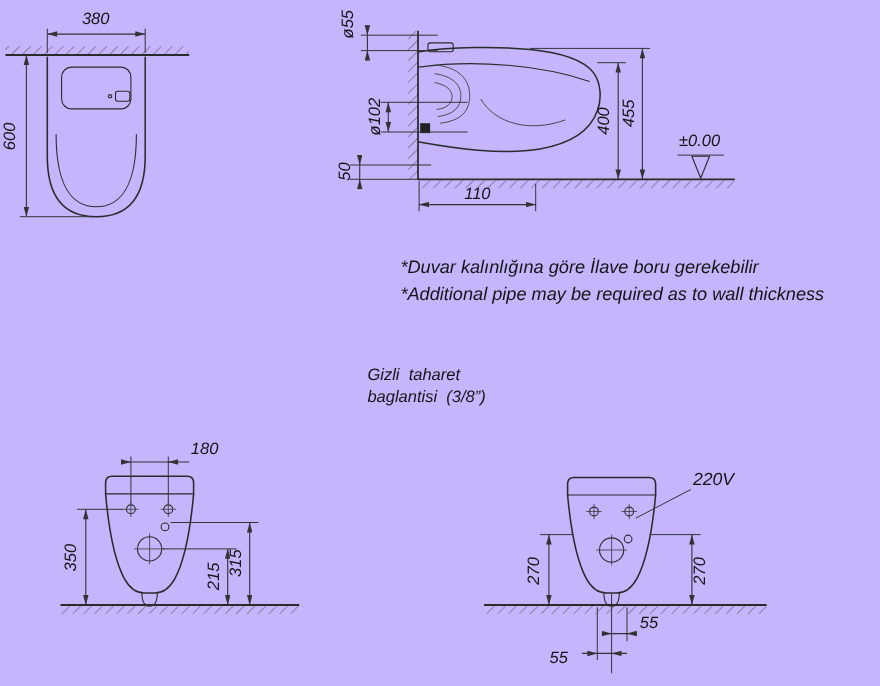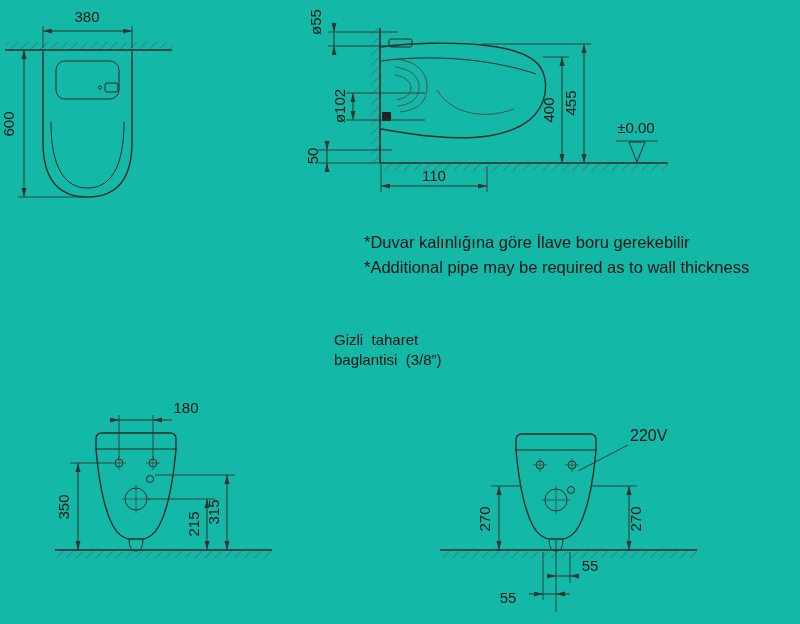--- a/index.html
+++ b/index.html
@@ -1,17 +1,17 @@
 <!DOCTYPE html>
 <html><head>
 <meta charset="utf-8">
 <style>
   html,body{margin:0;padding:0;background:#ffffff;}
-  .sheet{position:relative;width:800px;height:624px;background:#14b8a6;overflow:hidden;
-         font-family:"Liberation Sans",sans-serif;}
+  .sheet{position:relative;width:800px;height:624px;background:#c4b5fd;overflow:hidden;
+         font-family:"Liberation Sans",sans-serif;font-style:italic;}
   svg{display:block;}
   svg text{fill:#151515;font-family:"Liberation Sans",sans-serif;white-space:pre;}
   .dim{font-size:15px;}
   .lbl{font-size:16px;}
   .note{font-size:16.5px;}
   .note-sm{font-size:15px;}
   .outline{fill:none;stroke:#2b2b2b;stroke-width:1.4;stroke-linejoin:round;stroke-linecap:round;}
   .thin{fill:none;stroke:#2b2b2b;stroke-width:1;}
   .internal{fill:none;stroke:#4a4a4a;stroke-width:0.9;}
   .cross{fill:none;stroke:#444;stroke-width:0.8;}

